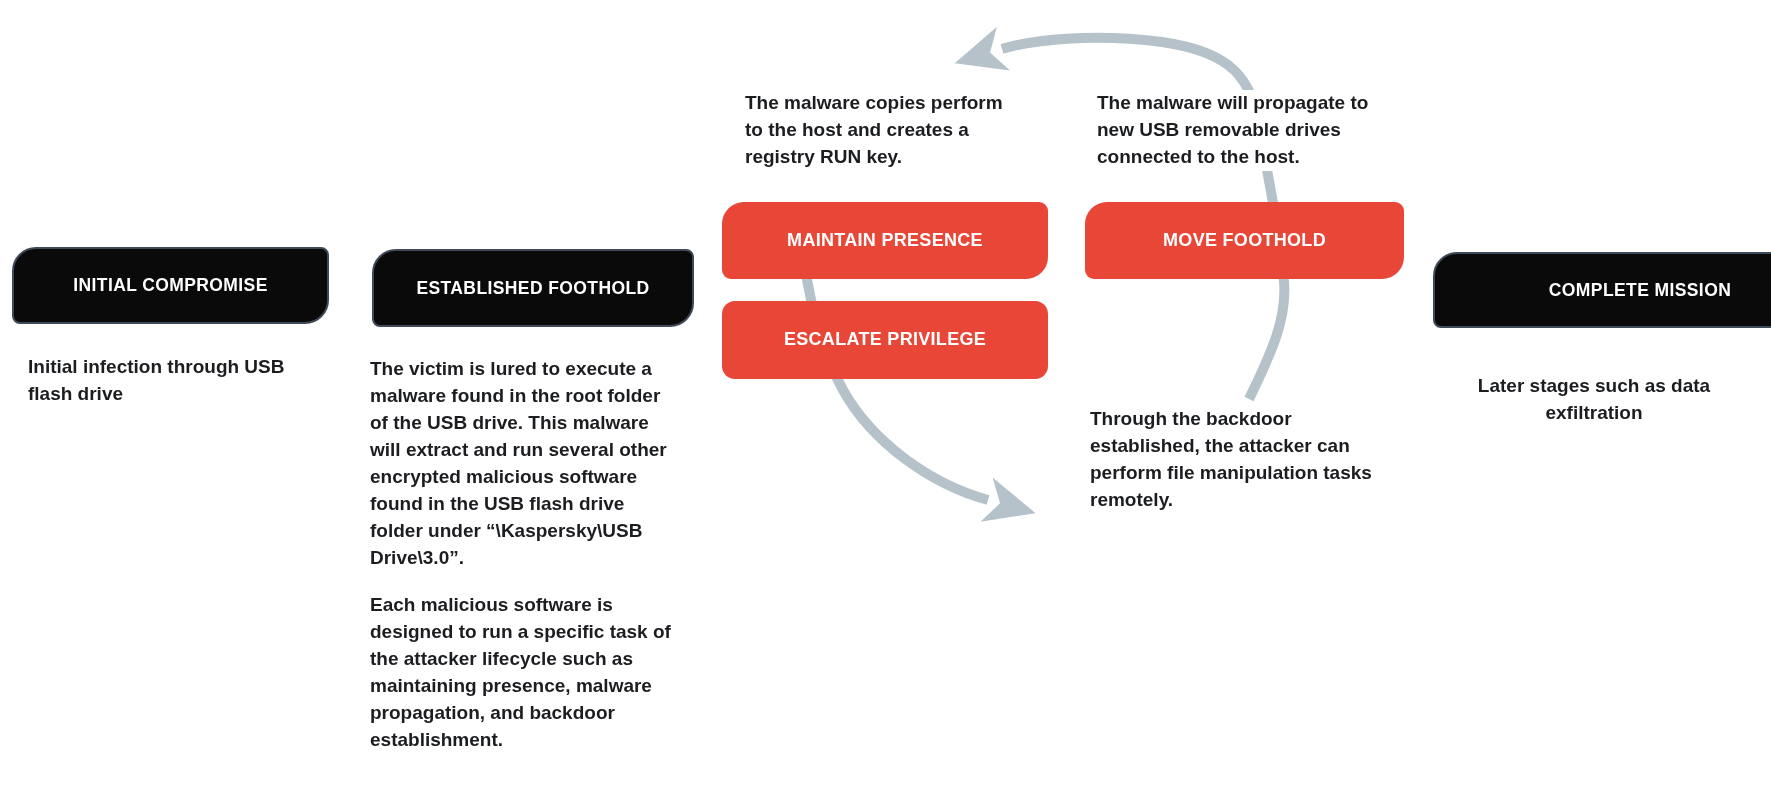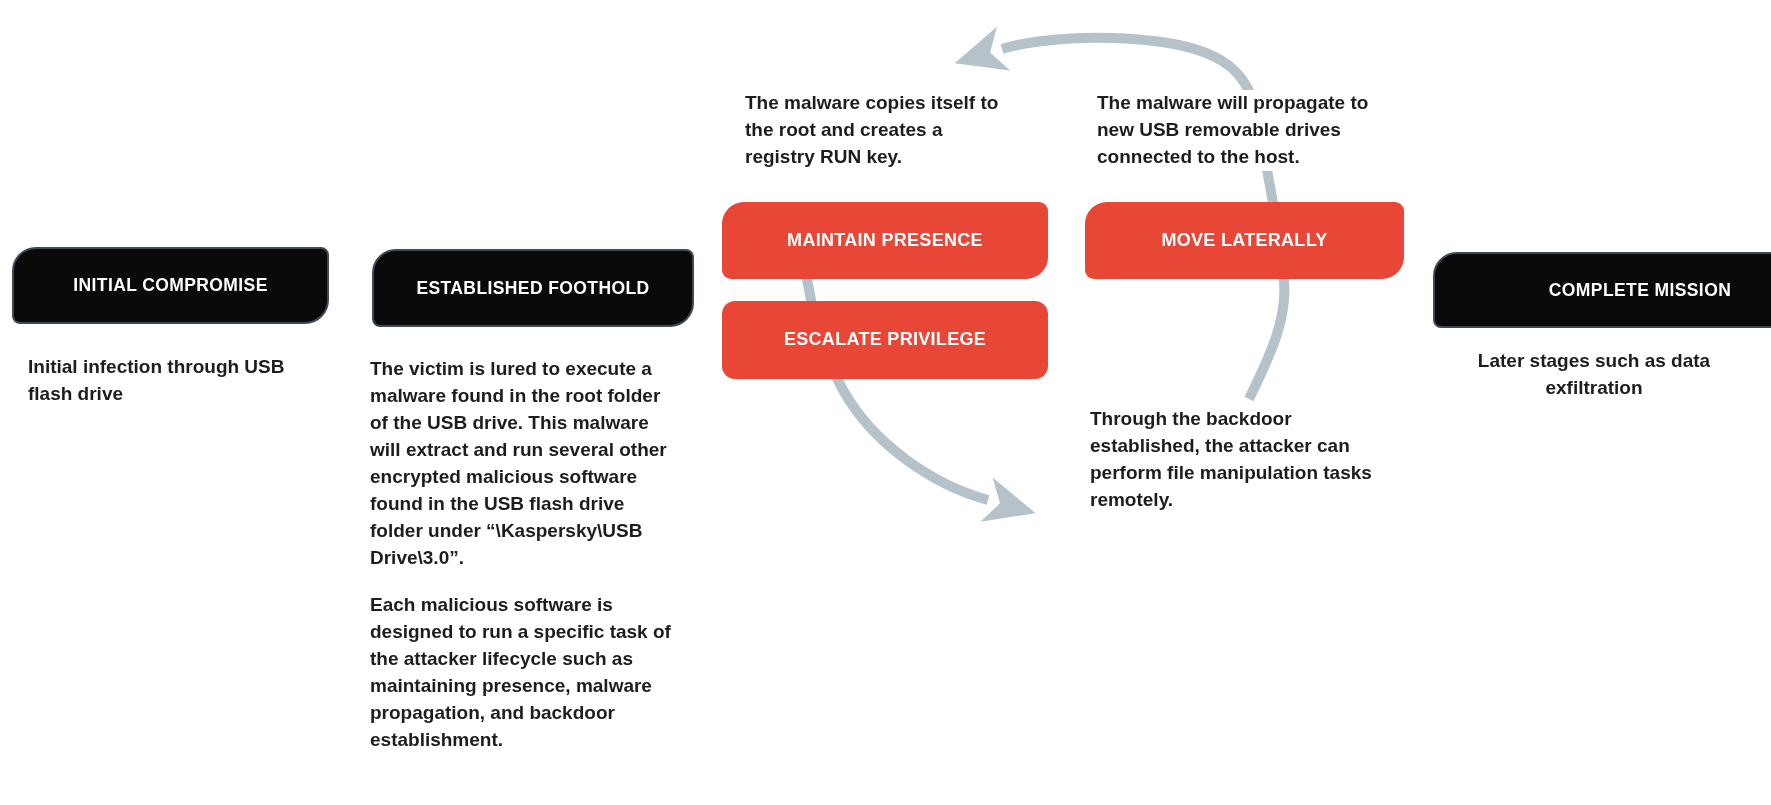--- a/index.html
+++ b/index.html
@@ -48,21 +48,21 @@
   }
   .note {
     position: absolute;
     z-index: 1;
     font-size: 19px;
     font-weight: bold;
     color: var(--text, #1b1d20);
     line-height: 1.42;
     background: var(--background, #ffffff);
   }
-  .note.centered { text-align: center; }
+  .note.centered { text-align: center; margin-top: 25px; }
   .note p { margin: 0 0 20px 4px; }
   .note p:last-child { margin-bottom: 0; }
 </style>
 </head>
 <body>
 
 <div id="canvas">
 
   <svg id="arrows" width="1771" height="805" viewBox="0 0 1771 805">
     <defs>
@@ -86,31 +86,31 @@
   <div class="note" style="left:28px; top:354px; width:262px;">Initial infection through USB flash drive</div>
 
   <div class="stage black" style="left:364px; top:249px; width:322px; height:78px;margin-left:8px;">
     <span>ESTABLISHED FOOTHOLD</span>
   </div>
   <div class="note" style="left:366px; top:356px; width:312px;">
     <p>The victim is lured to execute a malware found in the root folder of the USB drive. This malware will extract and run several other encrypted malicious software found in the USB flash drive folder under “\Kaspersky\USB Drive\3.0”.</p>
     <p>Each malicious software is designed to run a specific task of the attacker lifecycle such as maintaining presence, malware propagation, and backdoor establishment.</p>
   </div>
 
-  <div class="note" style="left:745px; top:90px; width:268px;">The malware copies itself to the root and creates a registry RUN key.</div>
+  <div class="note" style="left:745px; top:90px; width:268px;">The malware copies perform to the host and creates a registry RUN key.</div>
   <div class="stage red" style="left:722px; top:202px; width:326px; height:77px;">
     <span>MAINTAIN PRESENCE</span>
   </div>
   <div class="stage red" style="left:722px; top:301px; width:326px; height:78px;border-radius:13px;">
     <span>ESCALATE PRIVILEGE</span>
   </div>
 
   <div class="note" style="left:1097px; top:90px; width:312px;">The malware will propagate to new USB removable drives connected to the host.</div>
   <div class="stage red" style="left:1085px; top:202px; width:319px; height:77px;">
-    <span>MOVE LATERALLY</span>
+    <span>MOVE FOOTHOLD</span>
   </div>
   <div class="note" style="left:1090px; top:406px; width:308px;">Through the backdoor established, the attacker can perform file manipulation tasks remotely.</div>
 
   <div class="stage black" style="left:1433px; top:252px; width:378px; height:76px;padding-left:36px;">
     <span>COMPLETE MISSION</span>
   </div>
   <div class="note centered" style="left:1433px; top:348px; width:322px;">Later stages such as data exfiltration</div>
 
 </div>
 

